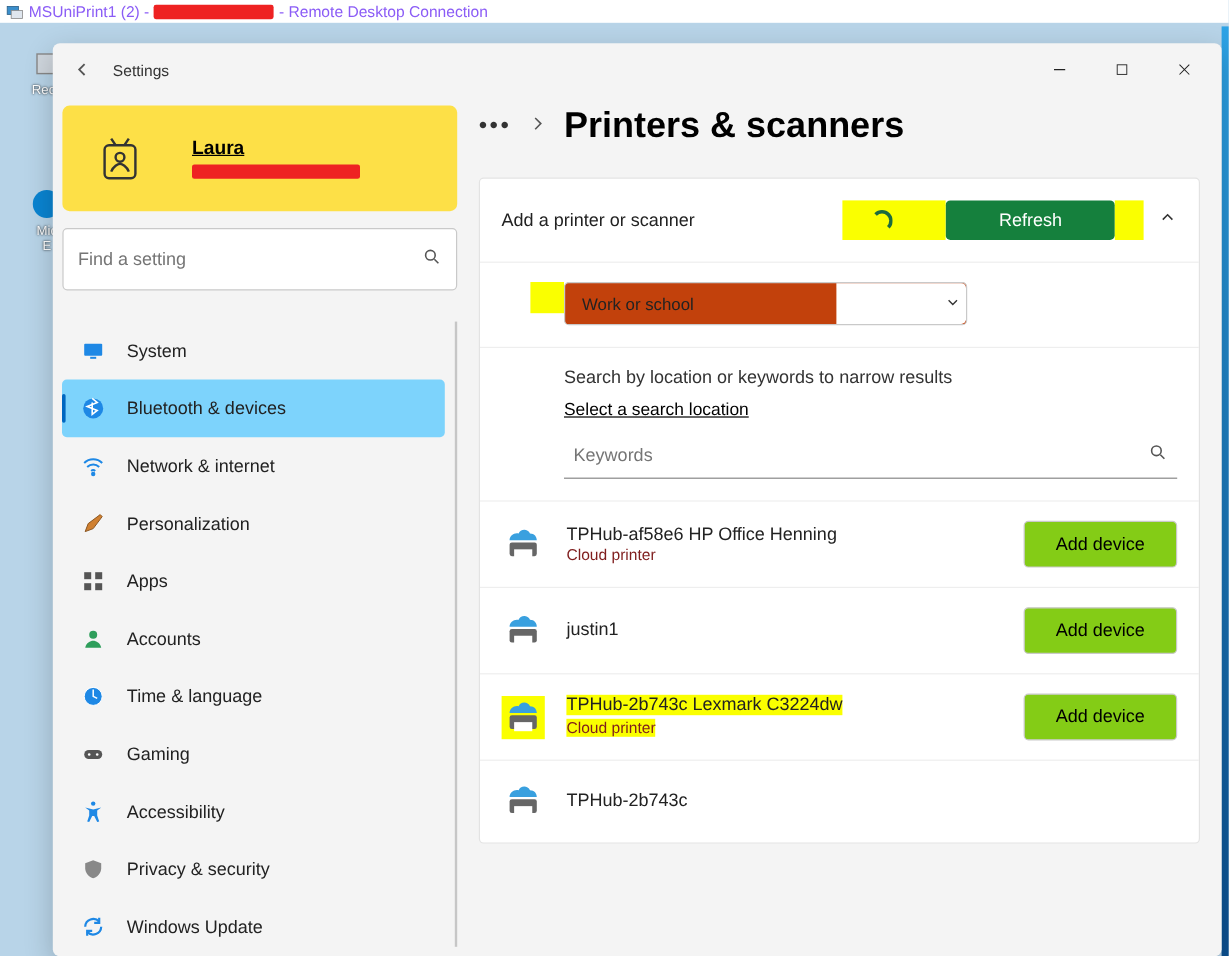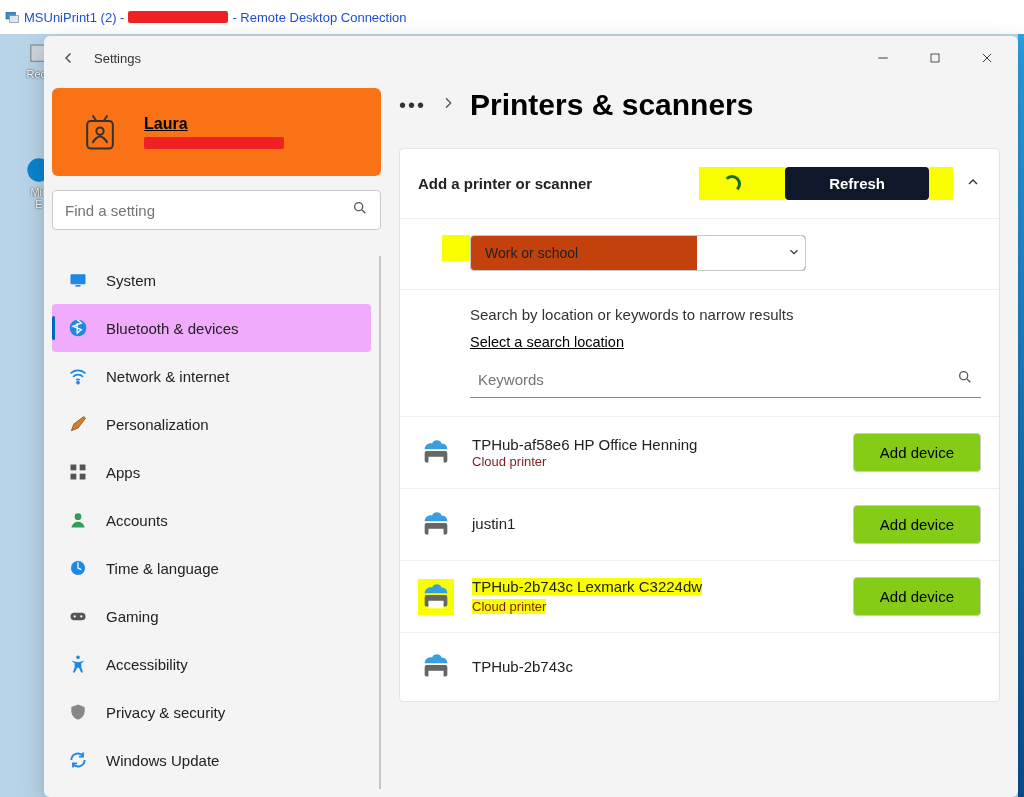--- a/index.html
+++ b/index.html
@@ -1,56 +1,56 @@
 <!DOCTYPE html>
 <html><head>
 <meta charset="utf-8">
 <style>
   * { box-sizing: border-box; margin: 0; padding: 0; font-family: "Segoe UI", Arial, sans-serif; }
   body { width: 1024px; height: 797px; background: #b8d4e8; position: relative; overflow: hidden; }
   
-  .rdc-bar { position:absolute; top:0; left:0; right:0; height:34px; background:#fff; display:flex; align-items:center; padding:0 4px; font-size:13px; color:#1d4ed8; gap:4px; }
+  .rdc-bar { position:absolute; top:0; left:0; right:0; height:19px; background:#fff; display:flex; align-items:center; padding:0 4px; font-size:13px; color:#8b5cf6; gap:4px; }
   .rdc-bar .redact1 { background:#e22; width:100px; height:12px; border-radius:2px; }
   .rdc-icon { width:16px; height:16px; display:flex; align-items:center; justify-content:center; }
   .rdc-icon svg { width:16px; height:16px; }
   
   .desktop-icon { position:absolute; text-align:center; font-size:11px; color:#fff; text-shadow:0 0 2px #000; width:50px; }
   
   .win { position:absolute; left:44px; top:36px; right:6px; bottom:0; background:#f4f4f4; box-shadow:0 8px 24px rgba(0,0,0,.2); border-radius:6px; display:flex; flex-direction:column; }
   .win-titlebar { height:44px; display:flex; align-items:center; padding:0 8px; }
   .back-btn { width:34px; height:34px; display:flex; align-items:center; justify-content:center; color:#555; border-radius:4px; }
   .win-title { font-size:13px; color:#333; margin-left:8px; }
   .win-controls { margin-left:auto; display:flex; gap:6px; }
   .win-controls .wc { width:46px; height:30px; display:flex; align-items:center; justify-content:center; color:#222; }
   .win-body { flex:1; display:flex; overflow:hidden; }
   
   .sidebar { width:345px; padding:0 8px 8px 8px; display:flex; flex-direction:column; }
-  .profile-card { margin:8px 0 14px 0; background:#f97316; border-radius:6px; padding:20px 24px; display:flex; gap:20px; align-items:center; }
+  .profile-card { margin:8px 0 14px 0; background:#fde047; border-radius:6px; padding:20px 24px; display:flex; gap:36px; align-items:center; }
   .profile-icon { width:48px; height:48px; display:flex; align-items:center; justify-content:center; }
   .profile-icon svg { width:44px; height:44px; stroke:#333; fill:none; stroke-width:2.2; }
   .profile-name { font-weight:600; font-size:16px; text-decoration:underline; }
   .profile-redact { width:140px; height:12px; background:#e22; margin-top:4px; border-radius:2px; }
-  .search-box { border:1px solid #c9c9c9; border-radius:4px; background:#fff; height:40px; display:flex; align-items:center; padding:0 12px; margin-bottom:26px; }
+  .search-box { border:1px solid #c9c9c9; border-radius:4px; background:#fff; height:52px; display:flex; align-items:center; padding:0 12px; margin-bottom:26px; }
   .search-box input { border:none; outline:none; flex:1; font-size:15px; color:#555; background:transparent; }
   .nav { display:flex; flex-direction:column; gap:0px; border-right:2px solid #c6c6c6; padding-right:8px; flex:1; overflow:auto; }
   .nav-item { display:flex; align-items:center; gap:18px; padding:14px 16px; border-radius:4px; font-size:15px; color:#222; position:relative; }
-  .nav-item.active { background:#f0abfc; }
+  .nav-item.active { background:#7dd3fc; }
   .nav-item.active::before { content:""; position:absolute; left:0; top:12px; bottom:12px; width:3px; background:#0067c0; border-radius:2px; }
   .nav-icon { width:20px; height:20px; display:flex; align-items:center; justify-content:center; }
   
   .main { flex:1; padding:8px 18px 0 10px; overflow:auto; }
   .breadcrumb { display:flex; align-items:center; gap:14px; margin-bottom:4px; }
   .bc-dots { font-size:20px; color:#333; letter-spacing:2px; }
   .bc-chevron { color:#555; }
   .page-title { font-size:30px; font-weight:600; }
   .panel { background:#fff; border:1px solid #e3e3e3; border-radius:4px; margin-top:26px; }
-  .panel-head { display:flex; align-items:center; padding:18px 18px; gap:16px; position:relative;font-weight:bold; }
+  .panel-head { display:flex; align-items:center; padding:18px 18px; gap:16px; position:relative; }
   .panel-head-label { font-size:15px; color:#222; flex:1; }
   .hl-yellow-strip { background:#faff00; position:absolute; height:26px; }
-  .refresh-btn { background:#0f172a; color:#fff; padding:8px 44px; border-radius:4px; font-size:15px; }
+  .refresh-btn { background:#15803d; color:#fff; padding:8px 44px; border-radius:4px; font-size:15px; }
   .refresh-wrap { position:relative; display:flex; align-items:center; }
   .refresh-wrap::before, .refresh-wrap::after { content:""; position:absolute; height:100%; background:#faff00; top:0; }
   .refresh-wrap::before { left:-86px; width:86px; }
   .refresh-wrap::after { right:-24px; width:24px; }
   .spinner-arc { width:18px; height:18px; border:3px solid transparent; border-top-color:#1b6b3f; border-right-color:#1b6b3f; border-radius:50%; position:absolute; left:-62px; }
   .chev-up { margin-left:20px; color:#333; }
   .subpanel { padding:16px 18px 18px 70px; border-top:1px solid #eee; }
   .subpanel .lbl { font-size:15px; color:#333; margin-bottom:10px; }
   .dropdown { display:inline-flex; align-items:center; justify-content:space-between; border:1px solid #c9c9c9; border-radius:4px; background:#fff; min-width:336px; height:36px; padding:0 14px; font-size:14px; color:#222; }
   .dropdown.hl { background:#c2410c; }

